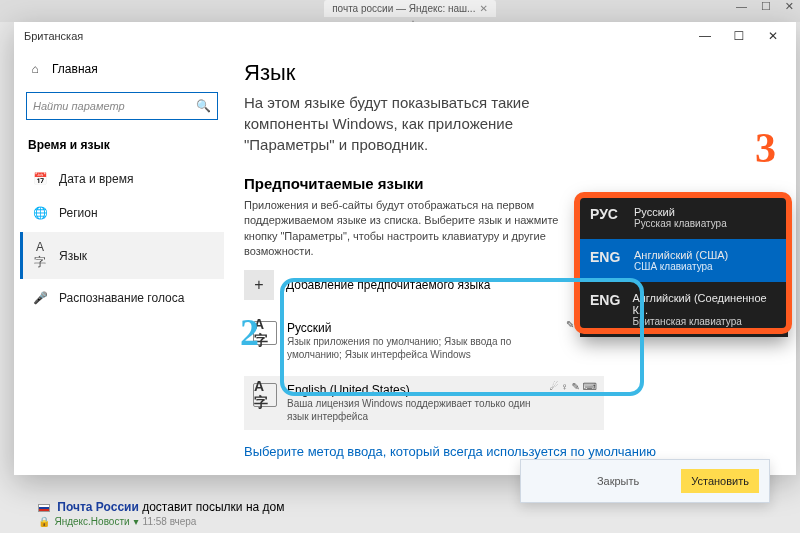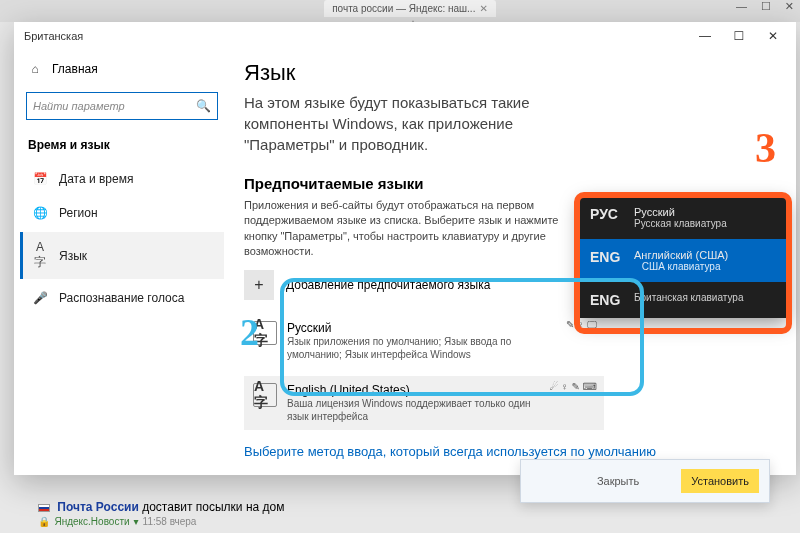--- a/index.html
+++ b/index.html
@@ -52,21 +52,21 @@
 
   .link { color: #0067c0; font-size: 13px; margin-top: 6px; display: inline-block; }
 
   
   .ime-flyout { position: absolute; top: 196px; right: 12px; width: 208px; background: #1f1f1f; color: #e8e8e8; box-shadow: 0 6px 18px rgba(0,0,0,.4); }
   .ime-row { display: flex; gap: 10px; padding: 10px 10px; align-items: flex-start; font-size: 11px; }
   .ime-row.sel { background: #0067c0; }
   .ime-code { font-weight: 700; width: 34px; font-size: 14px; }
   .ime-lines .l1 { font-size: 11px; }
   .ime-lines .l2 { font-size: 10px; color: #cfcfcf; }
-  .ime-row.sel .ime-lines .l2 { color: #dbe9f7; text-align: center; }
+  .ime-row.sel .ime-lines .l2 { color: #dbe9f7; }
 
   
   .anno-3 { position: absolute; top: 124px; right: 24px; color: #ff5a1f; font-size: 42px; font-weight: 800; font-family: "Comic Sans MS", cursive; }
   .anno-2 { position: absolute; top: 310px; left: 240px; color: #3bb8e6; font-size: 38px; font-weight: 800; font-family: "Comic Sans MS", cursive; }
   .anno-box-orange { position: absolute; border: 6px solid #ff5a1f; border-radius: 10px; pointer-events: none; top: 192px; right: 8px; width: 218px; height: 142px; }
   .anno-box-blue { position: absolute; border: 4px solid #3bb8e6; border-radius: 14px; pointer-events: none; top: 278px; left: 280px; width: 364px; height: 118px; }
 
   
   .toast { position: absolute; right: 30px; bottom: 30px; width: 250px; height: 44px; background: #f3f7fb; border: 1px solid #cfd8e3; display: flex; align-items: center; justify-content: flex-end; gap: 10px; padding: 0 10px; font-size: 11px; box-shadow: 0 4px 12px rgba(0,0,0,.15); }
   .toast .t-install { background: #ffdb4d; color: #222; padding: 6px 10px; margin-left: 32px; }
@@ -180,20 +180,21 @@
   <div class="ime-row sel">
     <div class="ime-code">ENG</div>
     <div class="ime-lines">
       <div class="l1">Английский (США)</div>
       <div class="l2">США клавиатура</div>
     </div>
   </div>
   <div class="ime-row">
     <div class="ime-code">ENG</div>
     <div class="ime-lines">
+      <div class="l1">Английский (Соединенное К...</div>
       <div class="l2">Британская клавиатура</div>
     </div>
   </div>
 </div>
 
 <div class="anno-3">3</div>
 <div class="anno-2">2</div>
 <div class="anno-box-orange"></div>
 <div class="anno-box-blue"></div>
 

